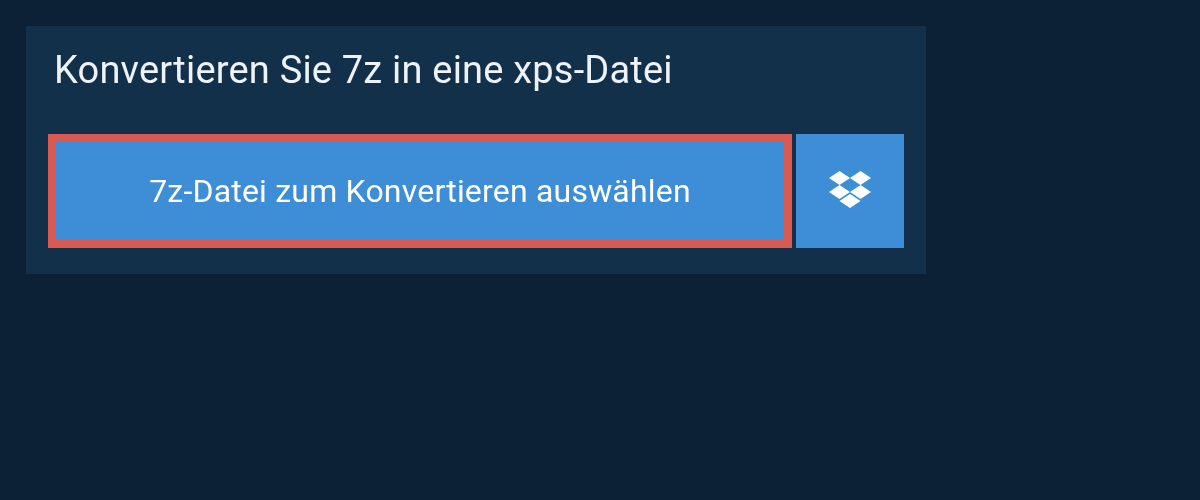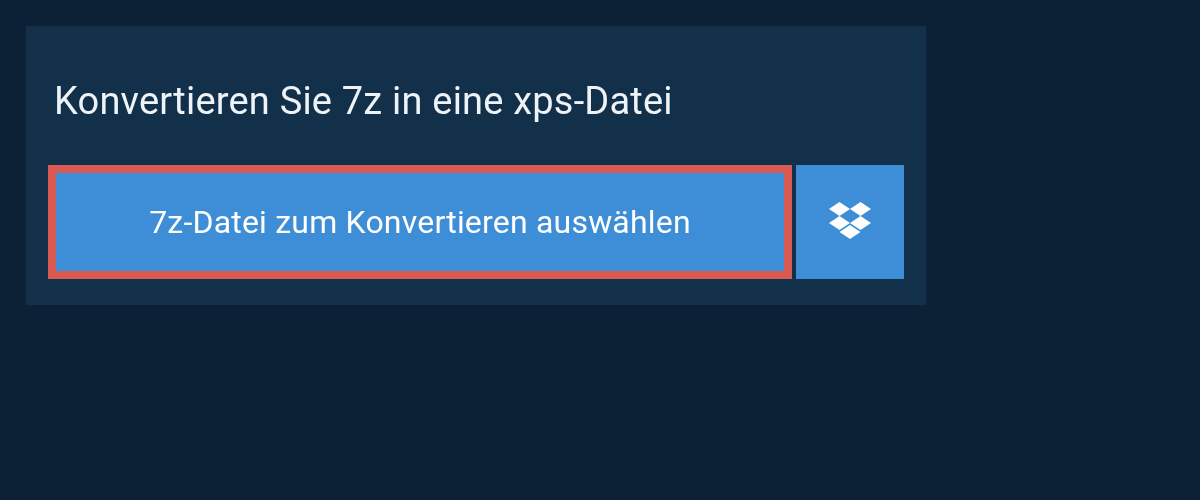--- a/index.html
+++ b/index.html
@@ -16,21 +16,20 @@
     }
     .panel {
       position: absolute;
       left: 26px;
       top: 26px;
       width: 900px;
       background: #13304b;
     }
     .title-wrap {
       padding: 22px 28px 24px 28px;
-      margin-top: 31px;
     }
     .title {
       color: #eef3f7;
       font-size: 38px;
       font-weight: 400;
       letter-spacing: 0.2px;
     }
     .button-row {
       display: flex;
       gap: 4px;

